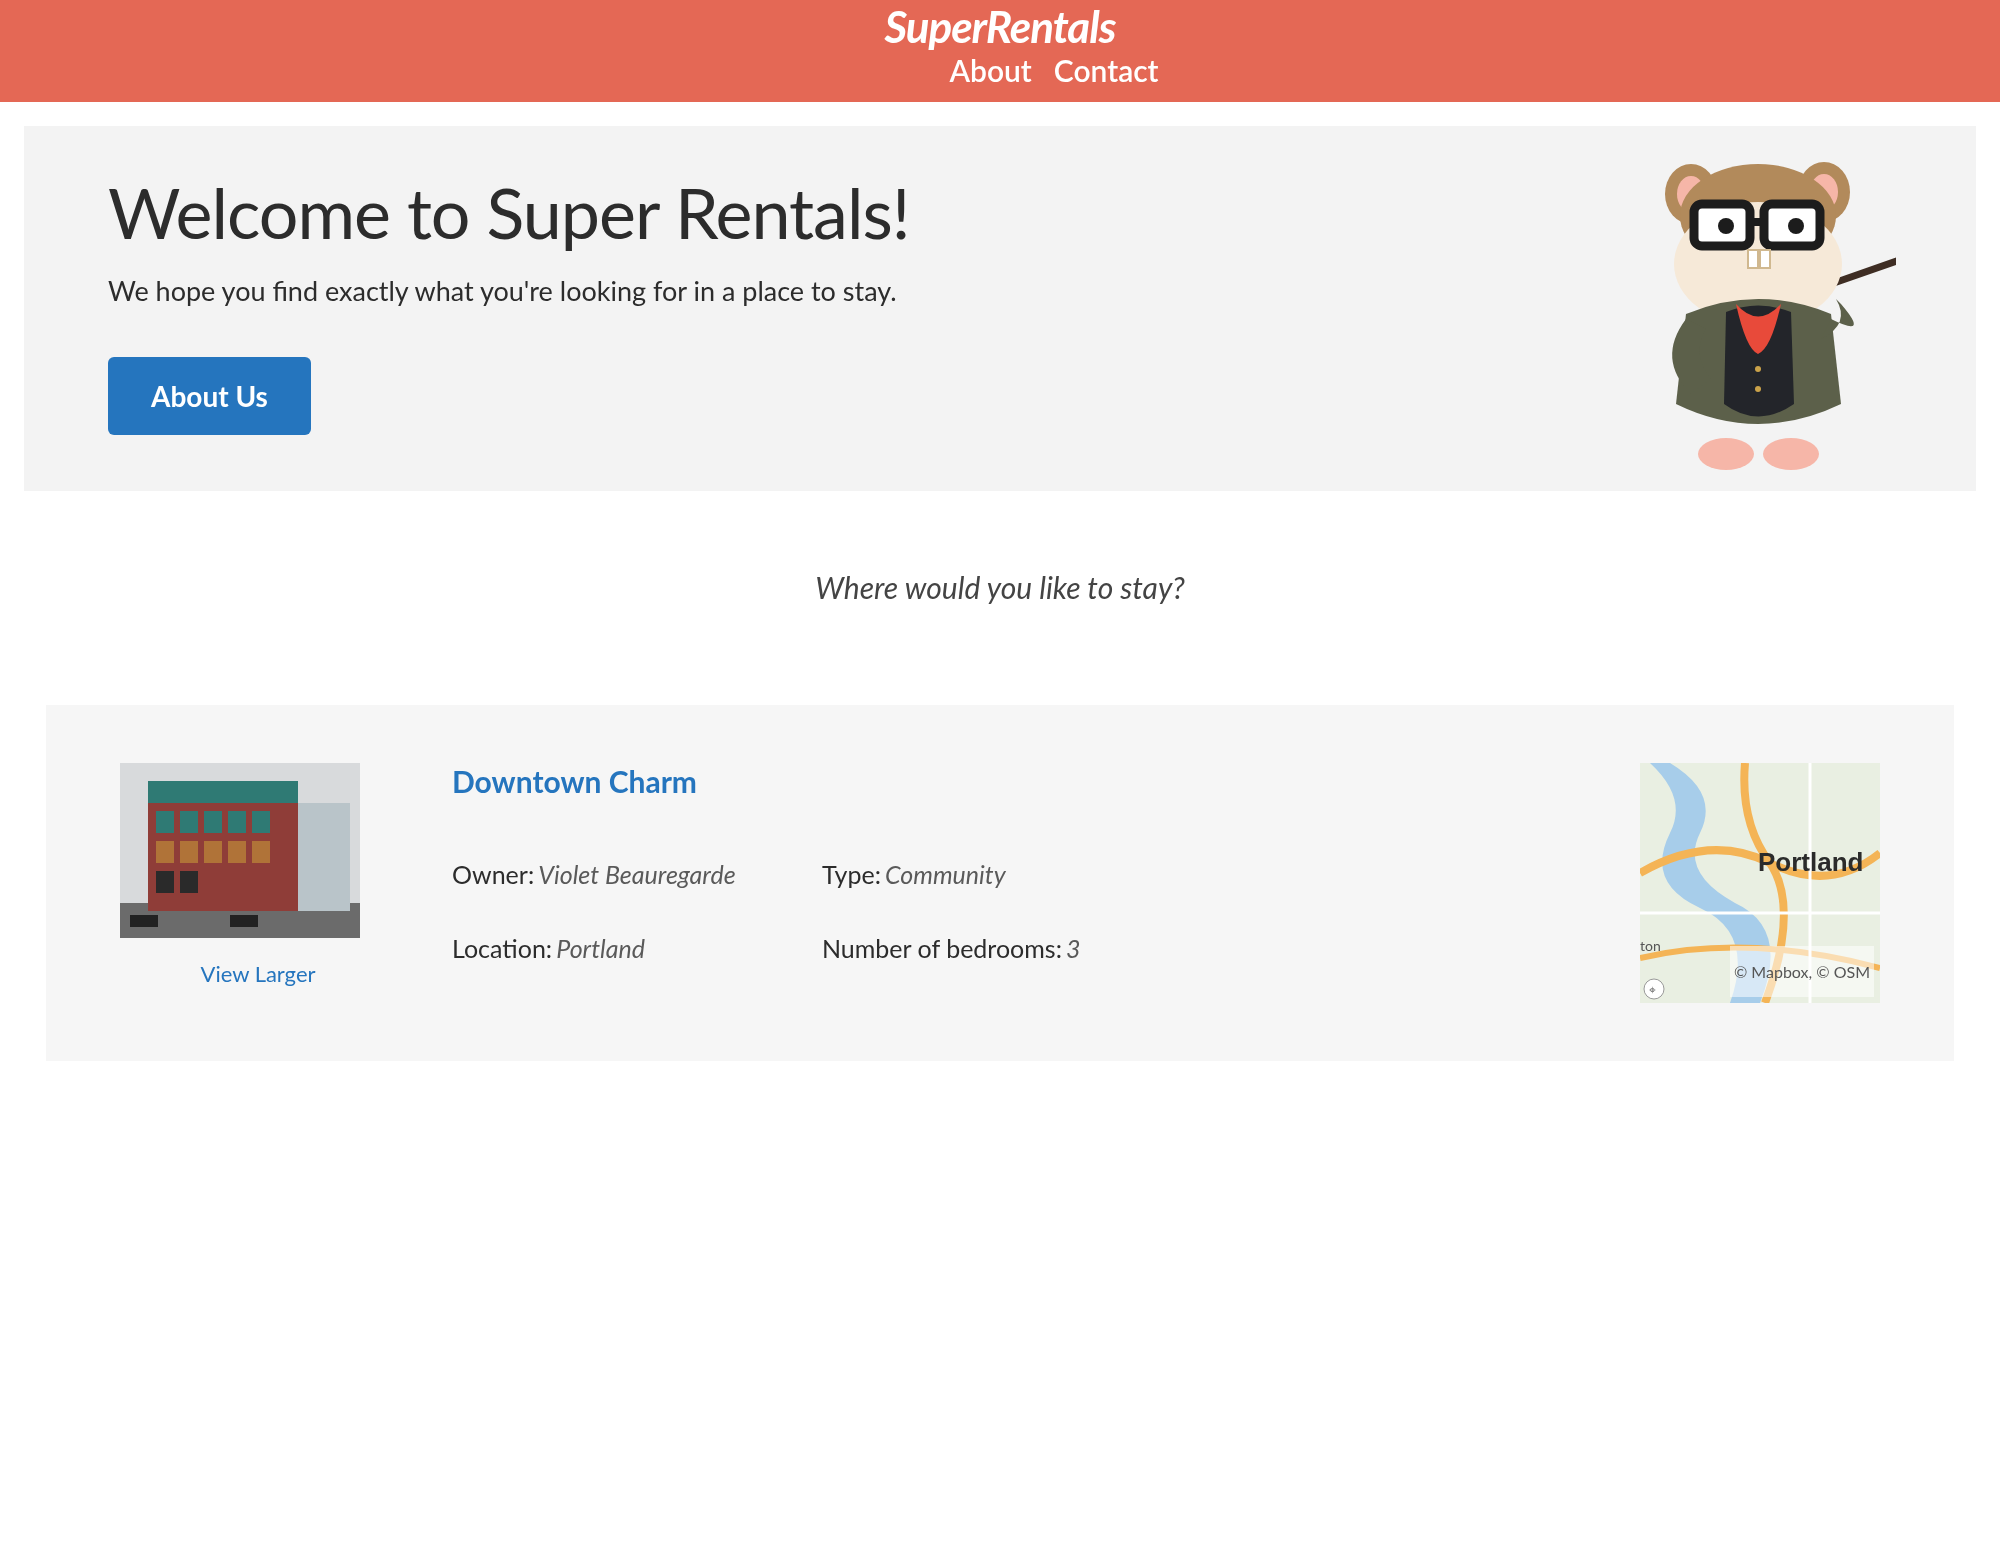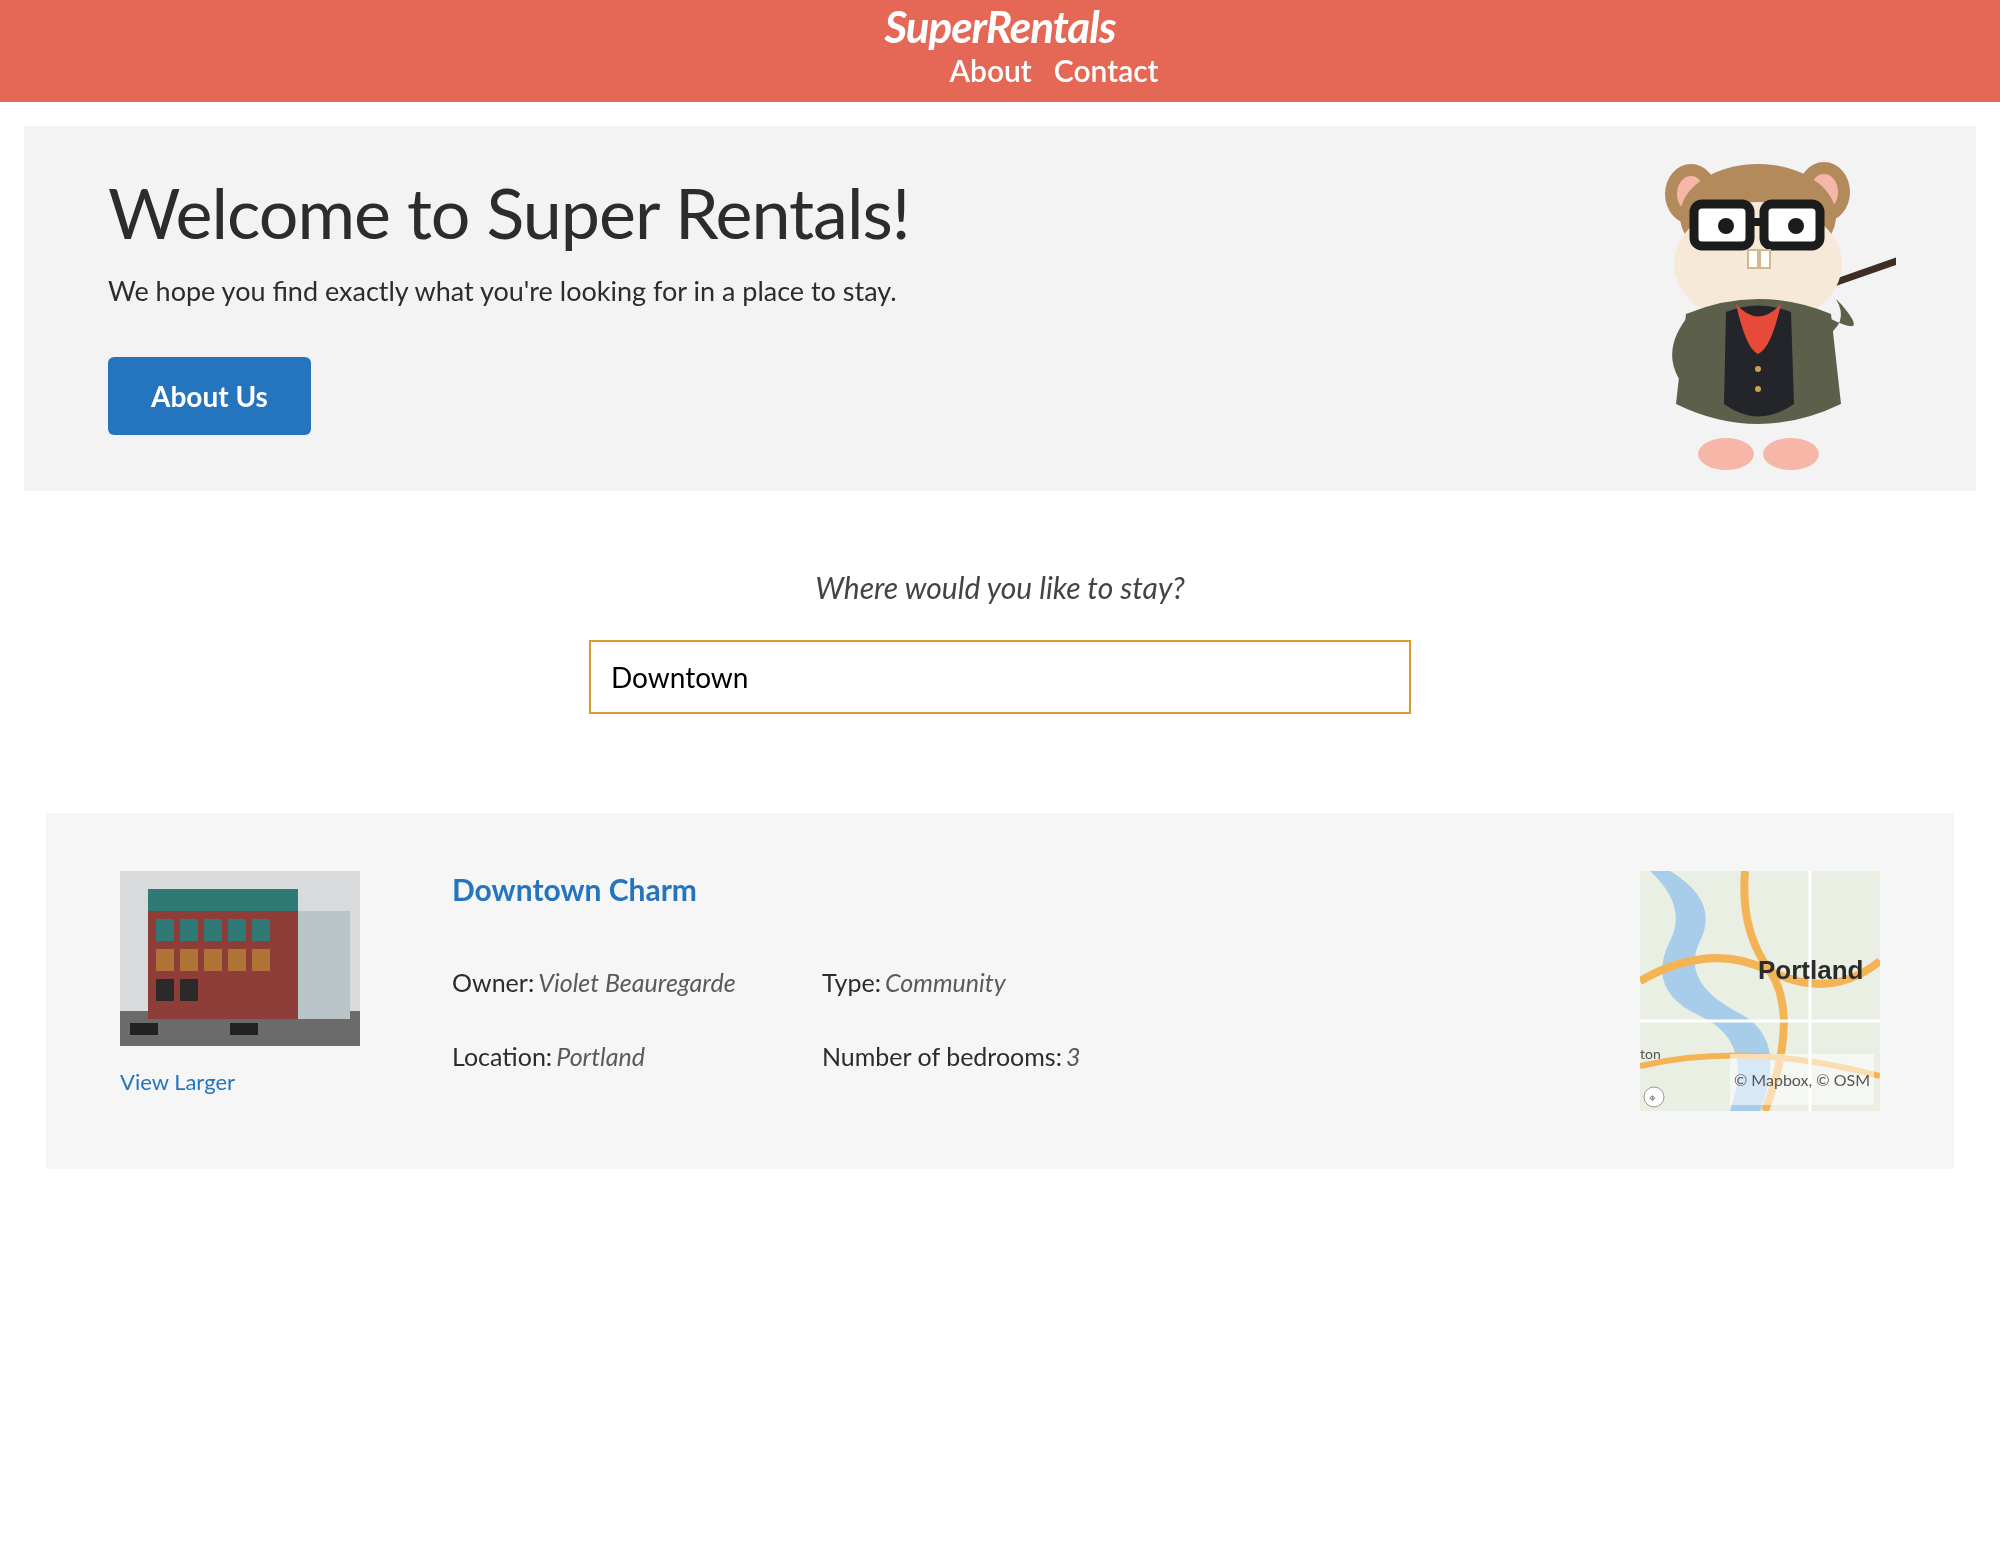--- a/index.html
+++ b/index.html
@@ -101,20 +101,21 @@
 .listing {
   background: #f6f6f6;
   margin: 24px 46px 60px;
   padding: 58px 74px;
   display: flex;
   gap: 56px;
   align-items: flex-start;
 }
 .listing-thumb {
   width: 276px;
+  text-align: center;
   text-decoration: underline;
 }
 .listing-thumb svg { width: 240px; height: 175px; display: block; }
 .view-larger {
   margin-top: 22px;
   color: #2575be;
   font-size: 22px;
   cursor: pointer;
   display: inline-block;
 }
@@ -190,21 +191,20 @@
       <path d="M195 165 Q235 185 205 150 L200 145 Q215 170 185 185 Z" fill="#5c604a"></path>
 
       <ellipse cx="90" cy="300" rx="28" ry="16" fill="#f6b6a8"></ellipse>
       <ellipse cx="155" cy="300" rx="28" ry="16" fill="#f6b6a8"></ellipse>
     </svg>
   </div>
 </section>
 
 <div class="search-wrap">
   <div class="prompt">Where would you like to stay?</div>
-  <input class="search-input" type="text" value="Downtown" style="">
 </div>
 
 <article class="listing">
 
   <div class="listing-thumb">
     <svg viewBox="0 0 240 175">
       <rect width="240" height="175" fill="#d8dadc"></rect>
       <rect x="0" y="140" width="240" height="35" fill="#6b6b6b"></rect>
       <rect x="28" y="18" width="150" height="130" fill="#8f3d38"></rect>
       <rect x="28" y="18" width="150" height="22" fill="#2f7a74"></rect>

